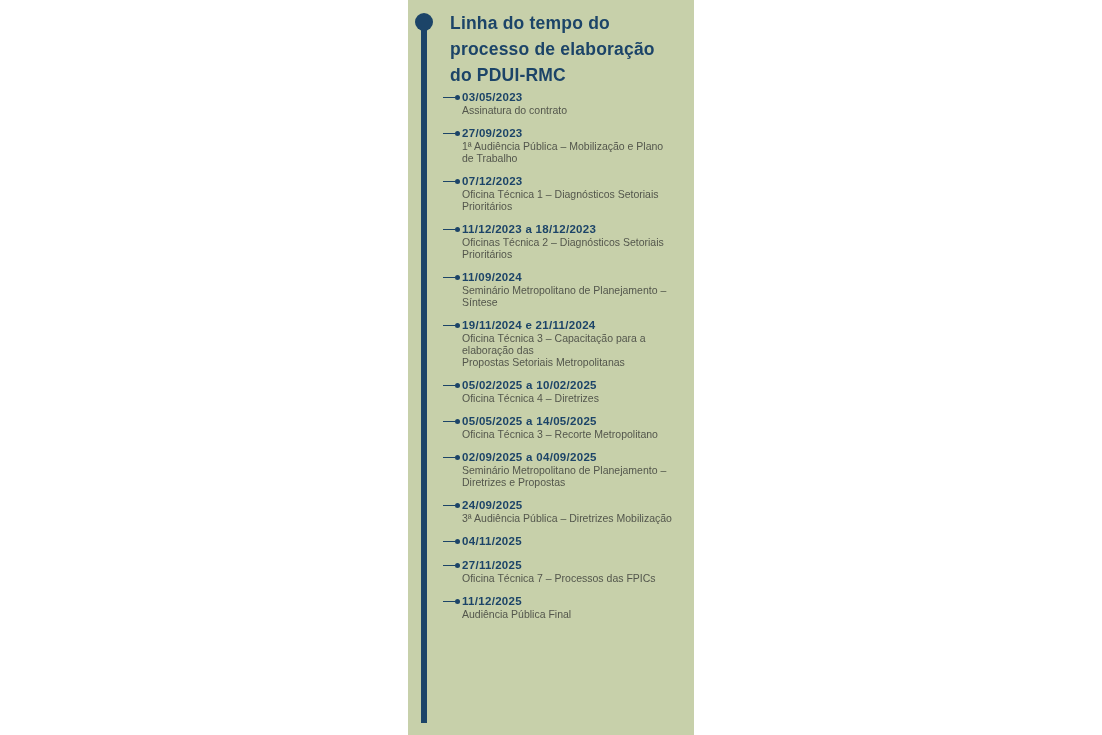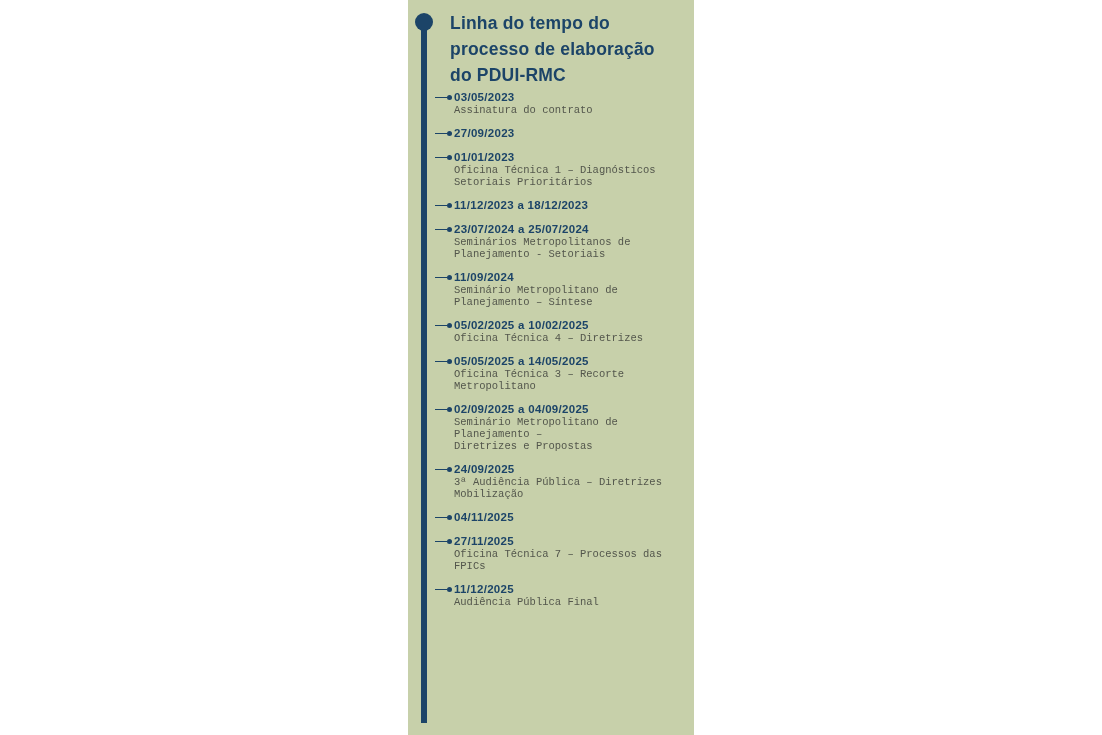--- a/index.html
+++ b/index.html
@@ -56,21 +56,21 @@
     white-space: pre-line;
   }
   .entries {
     position: absolute;
     left: 38px;
     top: 90px;
     width: 230px;
   }
   .entry {
     position: relative;
-    margin: 0 0 10px 8px;
+    margin: 0 0 10px 16px;
   }
   .tick {
     position: absolute;
     left: -19px;
     top: 6.5px;
     width: 12px;
     height: 1px;
     background: var(--navy);
   }
   .tick-dot {
@@ -83,21 +83,21 @@
     background: var(--navy);
   }
   .date {
     font-size: 11.5px;
     font-weight: 700;
     line-height: 14px;
     letter-spacing: 0.3px;
     color: var(--navy);
   }
   .desc {
-    font-family: Liberation Mono, monospace;
+    font-family: Liberation Sans, sans-serif;
     font-size: 10.5px;
     line-height: 12px;
     color: var(--gray);
     white-space: pre-line;
   }
 </style>
 </head>
 <body>
 
 <div class="page">
@@ -112,50 +112,53 @@
     <span class="tick"></span>
     <span class="tick-dot"></span>
     <div class="date">03/05/2023</div>
     <div class="desc">Assinatura do contrato</div>
   </div>
 
   <div class="entry">
     <span class="tick"></span>
     <span class="tick-dot"></span>
     <div class="date">27/09/2023</div>
-  </div>
-
-  <div class="entry">
-    <span class="tick"></span>
-    <span class="tick-dot"></span>
-    <div class="date">01/01/2023</div>
+    <div class="desc">1ª Audiência Pública – Mobilização e Plano de Trabalho</div>
+  </div>
+
+  <div class="entry">
+    <span class="tick"></span>
+    <span class="tick-dot"></span>
+    <div class="date">07/12/2023</div>
     <div class="desc">Oficina Técnica 1 – Diagnósticos Setoriais Prioritários</div>
   </div>
 
   <div class="entry">
     <span class="tick"></span>
     <span class="tick-dot"></span>
     <div class="date">11/12/2023 a 18/12/2023</div>
-  </div>
-
-  <div class="entry">
-    <span class="tick"></span>
-    <span class="tick-dot"></span>
-    <div class="date">23/07/2024 a 25/07/2024</div>
-    <div class="desc">Seminários Metropolitanos de Planejamento - Setoriais</div>
-  </div>
+    <div class="desc">Oficinas Técnica 2 – Diagnósticos Setoriais Prioritários</div>
+  </div>
+
 
   <div class="entry">
     <span class="tick"></span>
     <span class="tick-dot"></span>
     <div class="date">11/09/2024</div>
     <div class="desc">Seminário Metropolitano de Planejamento – Síntese</div>
   </div>
 
 
+  <div class="entry">
+    <span class="tick"></span>
+    <span class="tick-dot"></span>
+    <div class="date">19/11/2024 e 21/11/2024</div>
+    <div class="desc">Oficina Técnica 3 – Capacitação para a elaboração das
+Propostas Setoriais Metropolitanas</div>
+  </div>
 
   <div class="entry">
     <span class="tick"></span>
     <span class="tick-dot"></span>
     <div class="date">05/02/2025 a 10/02/2025</div>
     <div class="desc">Oficina Técnica 4 – Diretrizes</div>
   </div>
 
   <div class="entry">
     <span class="tick"></span>

